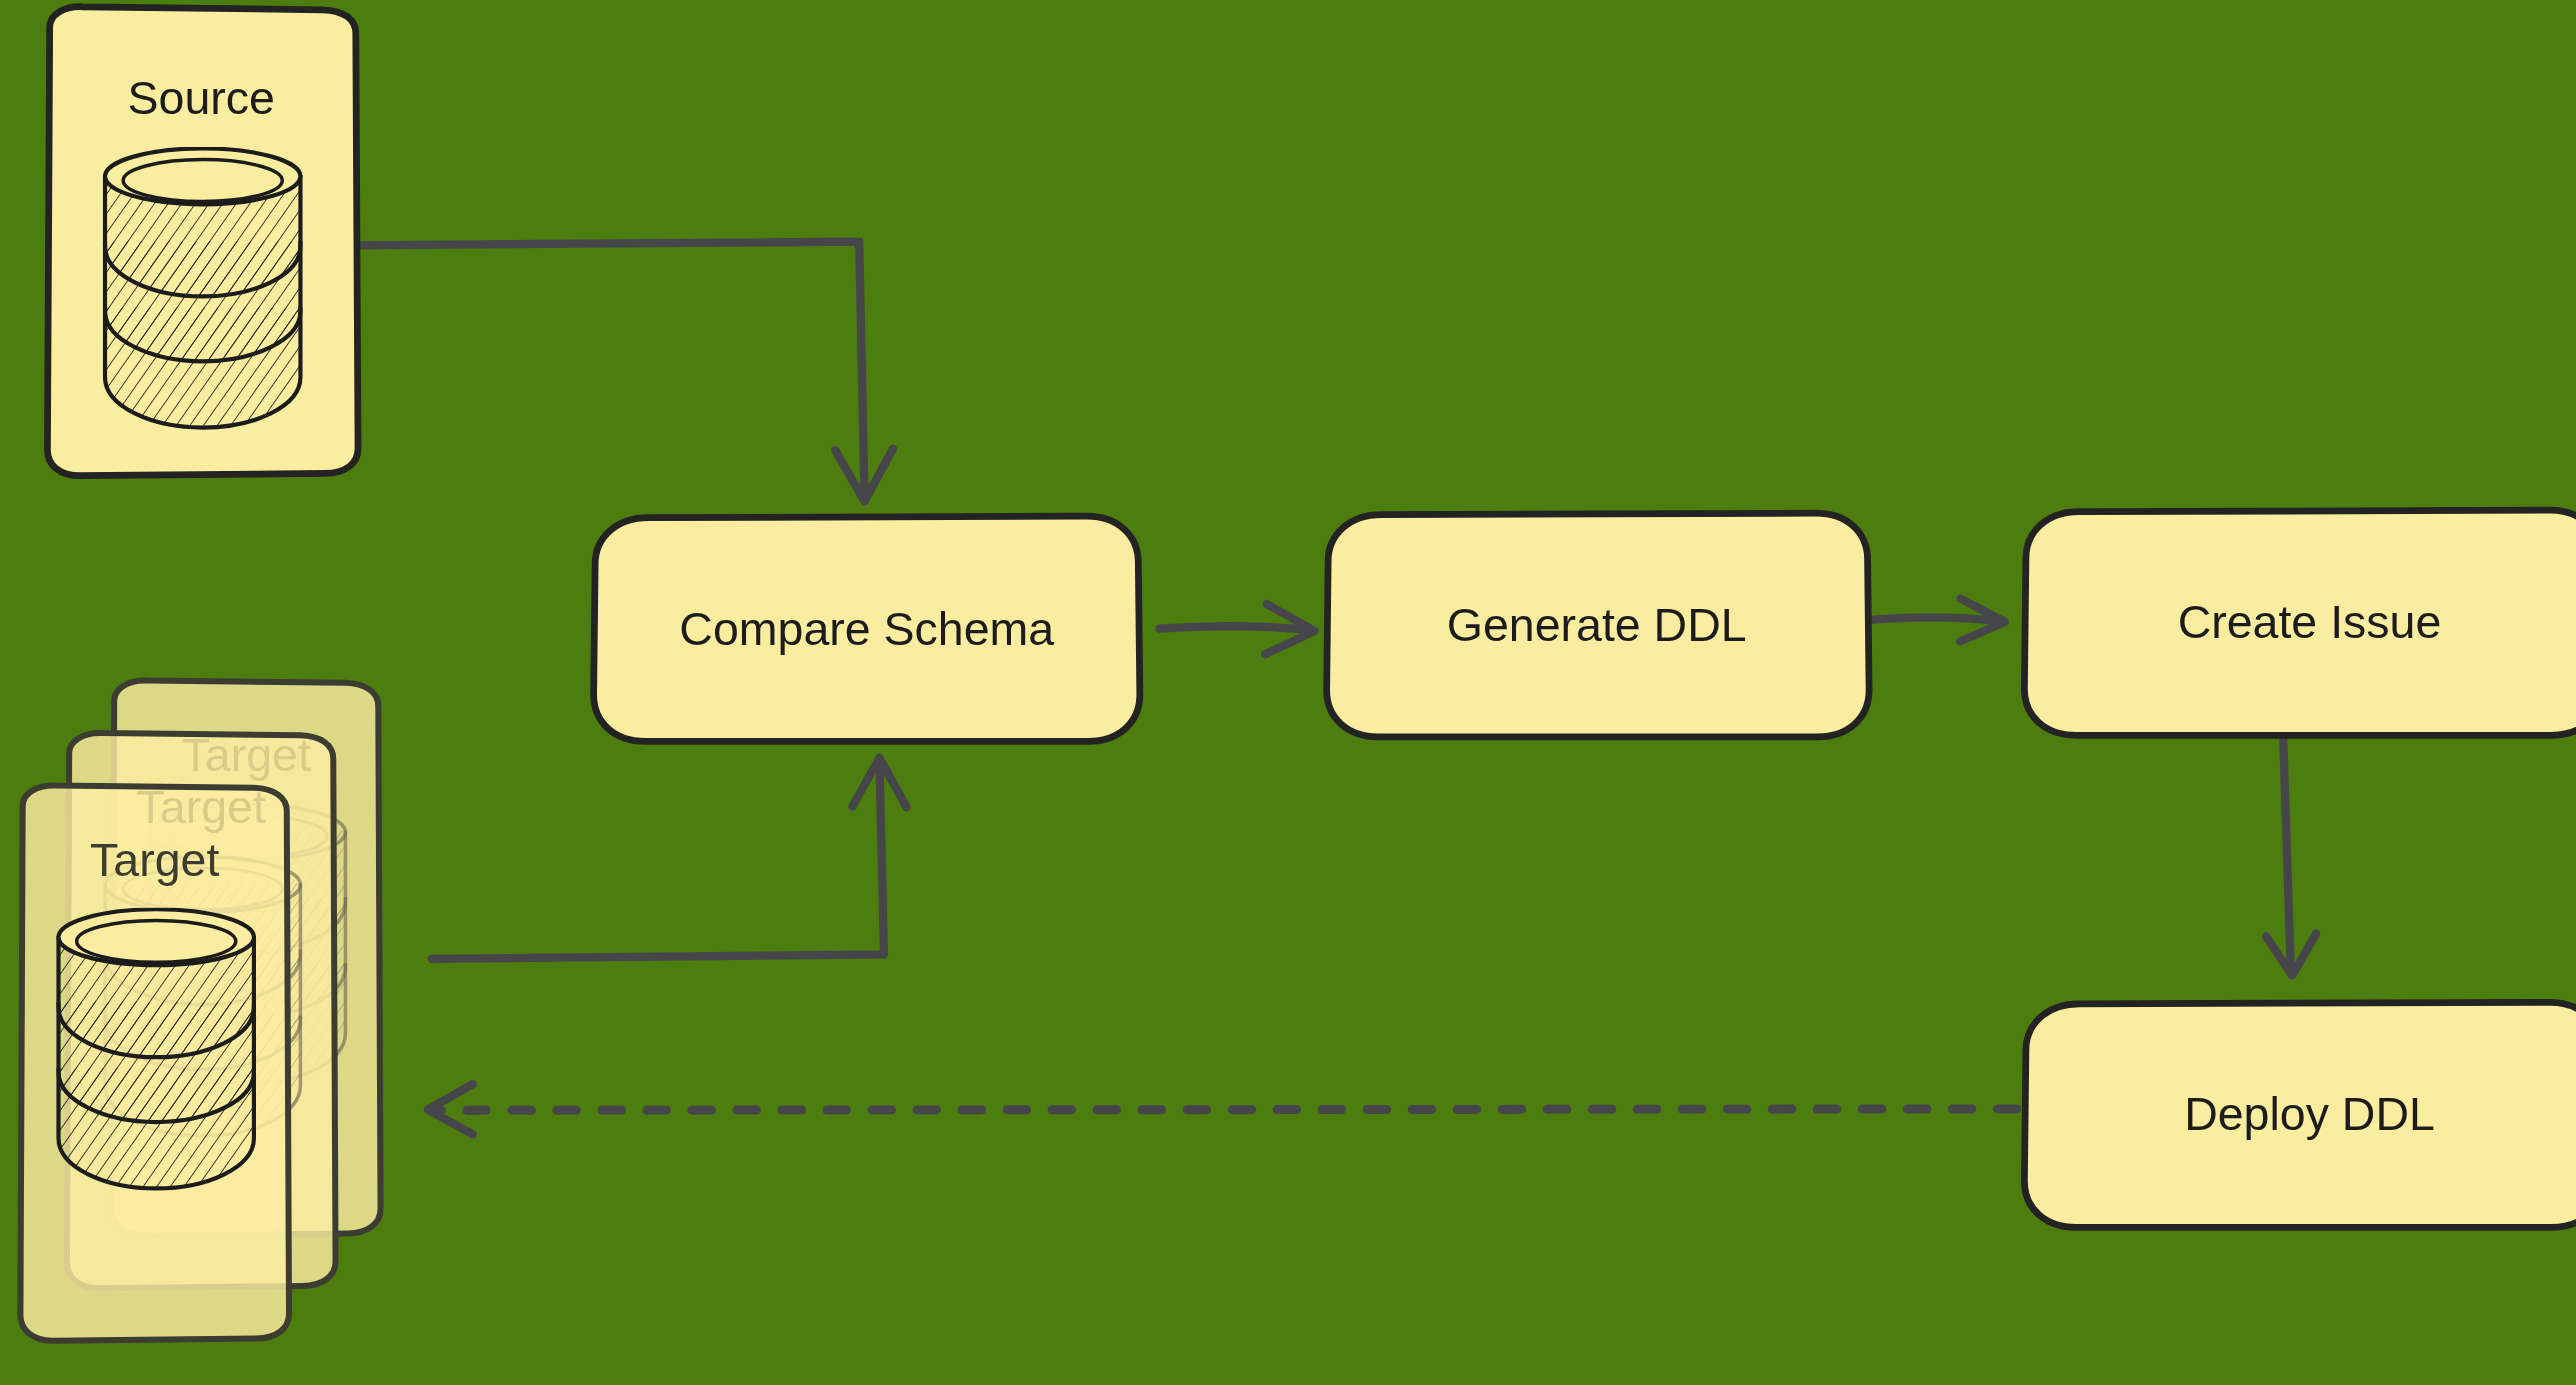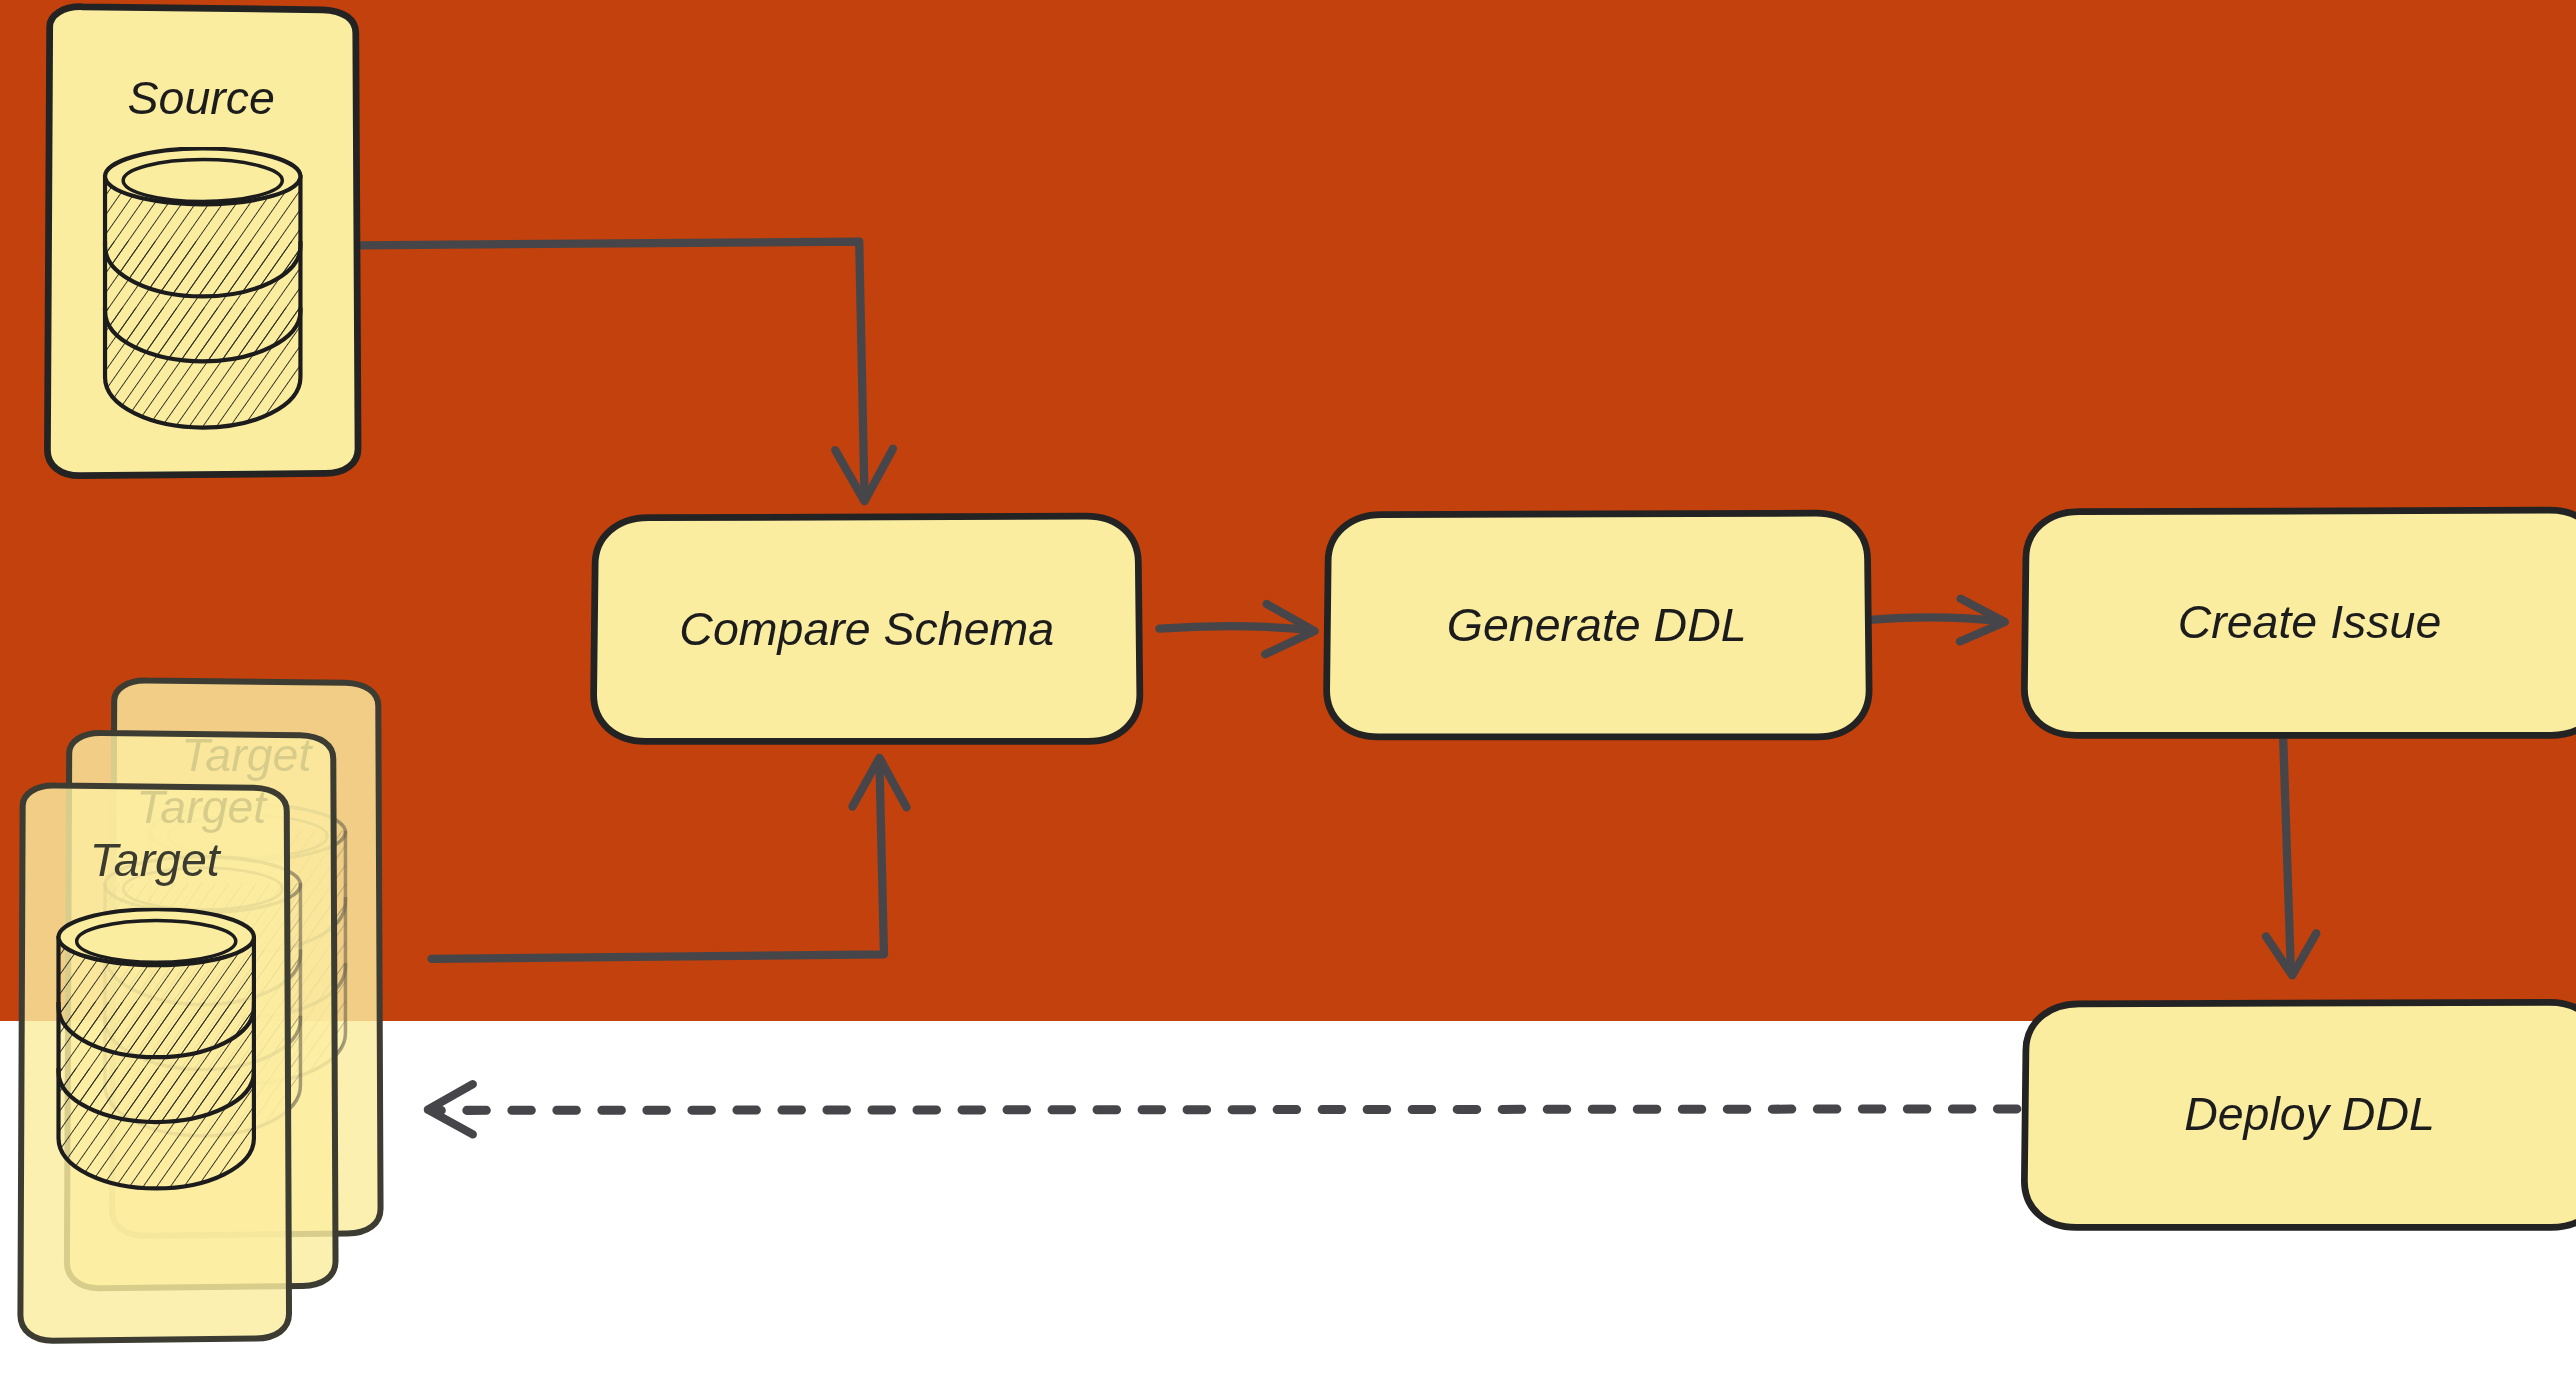--- a/index.html
+++ b/index.html
@@ -10,23 +10,22 @@
   }
   body {
     width: 2576px;
     height: 1385px;
     overflow: hidden;
     font-family: "Liberation Sans", sans-serif;
   }
   #diagram-root {
     position: relative;
     width: 2576px;
-    height: 1021px;
-    background: #c2410c;
-    font-style: italic;
+    height: 1385px;
+    background: #4d7c0f;
   }
   svg.canvas {
     position: absolute;
     inset: 0;
     width: 2576px;
     height: 1385px;
     display: block;
   }
   .node-label {
     font-family: "Liberation Sans", sans-serif;

